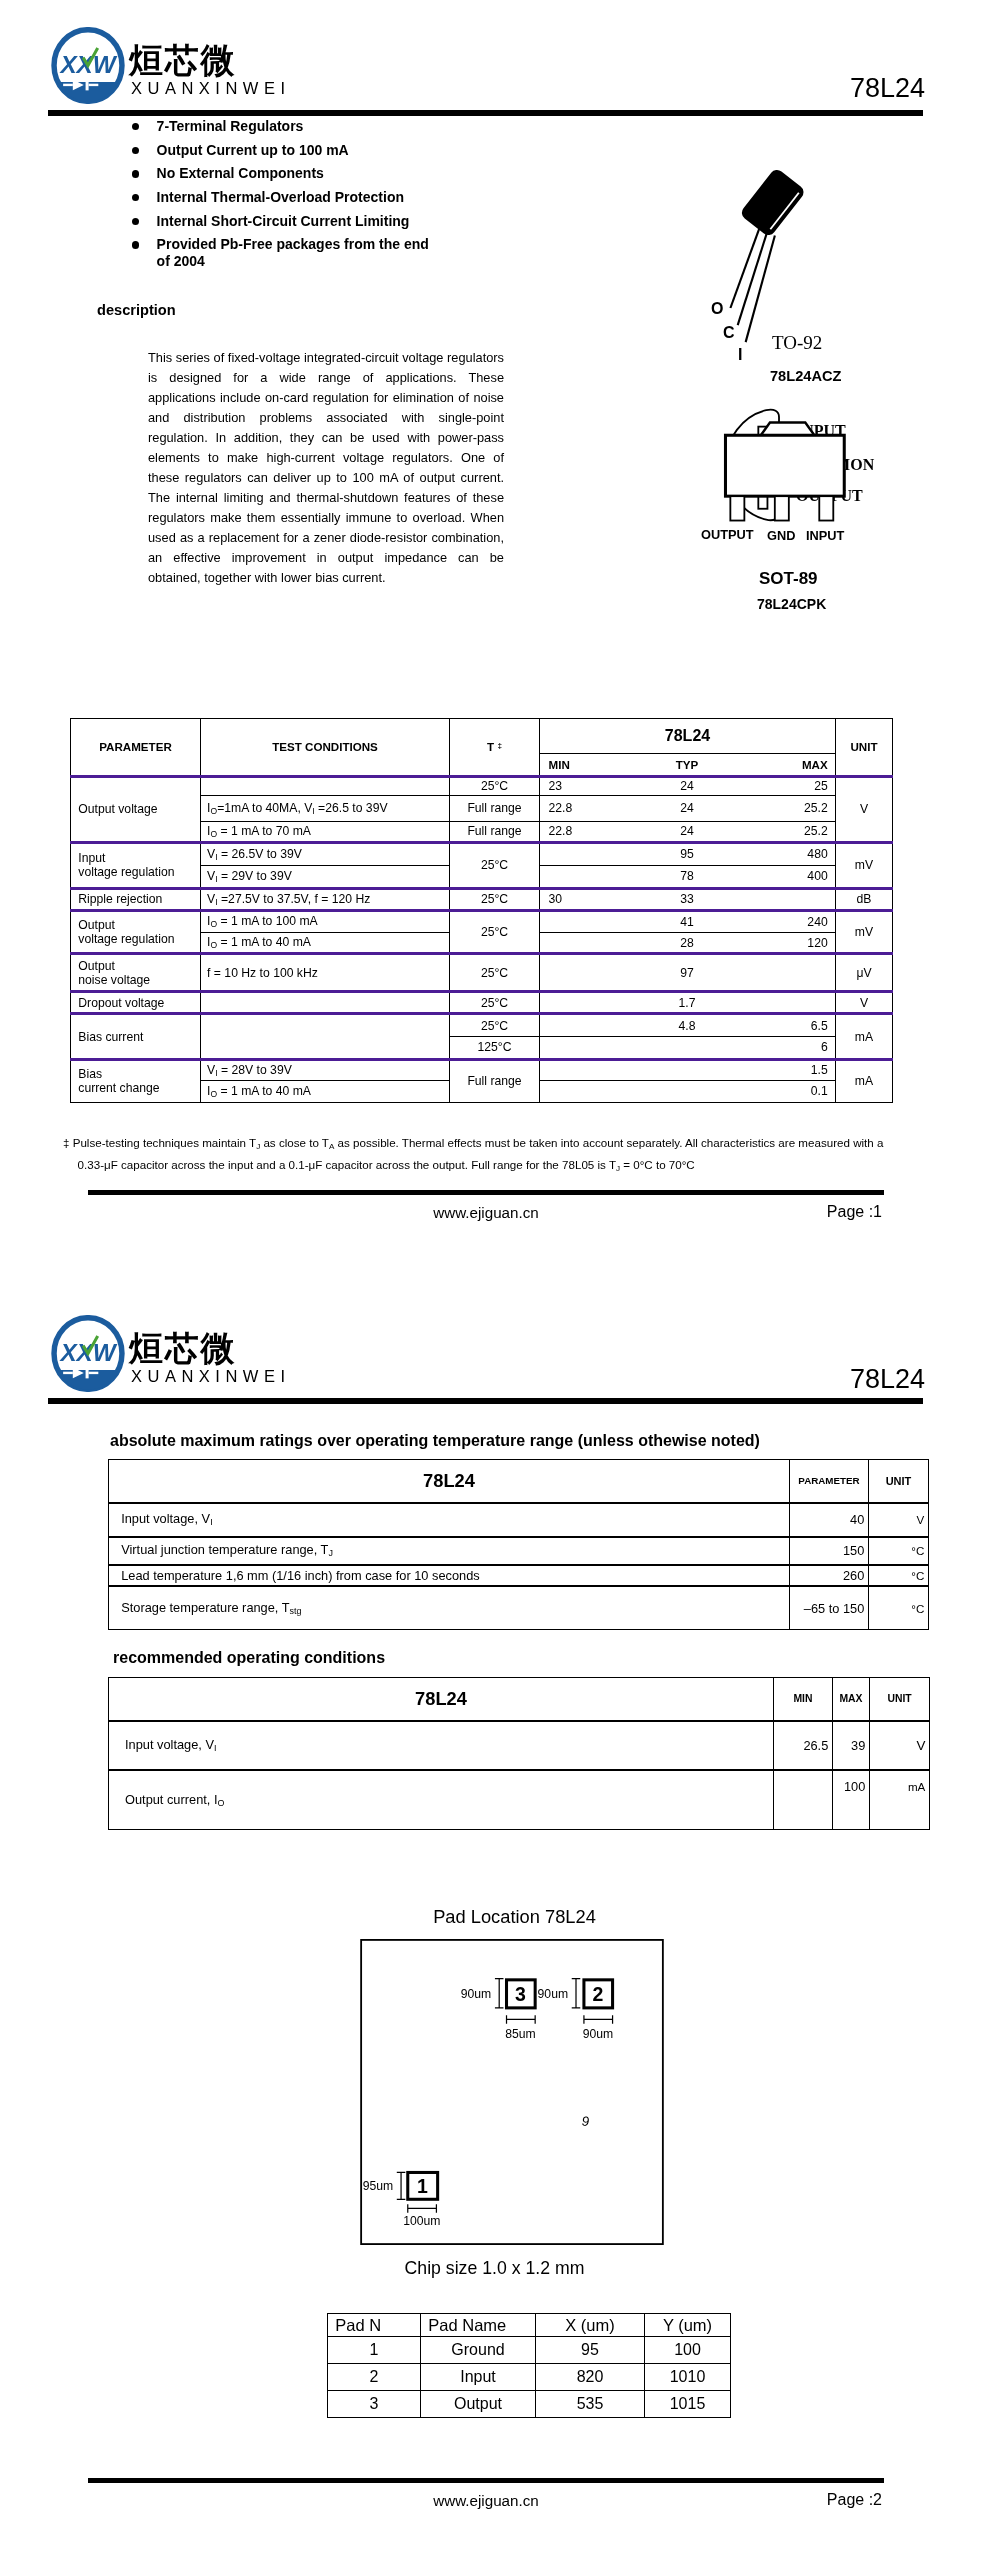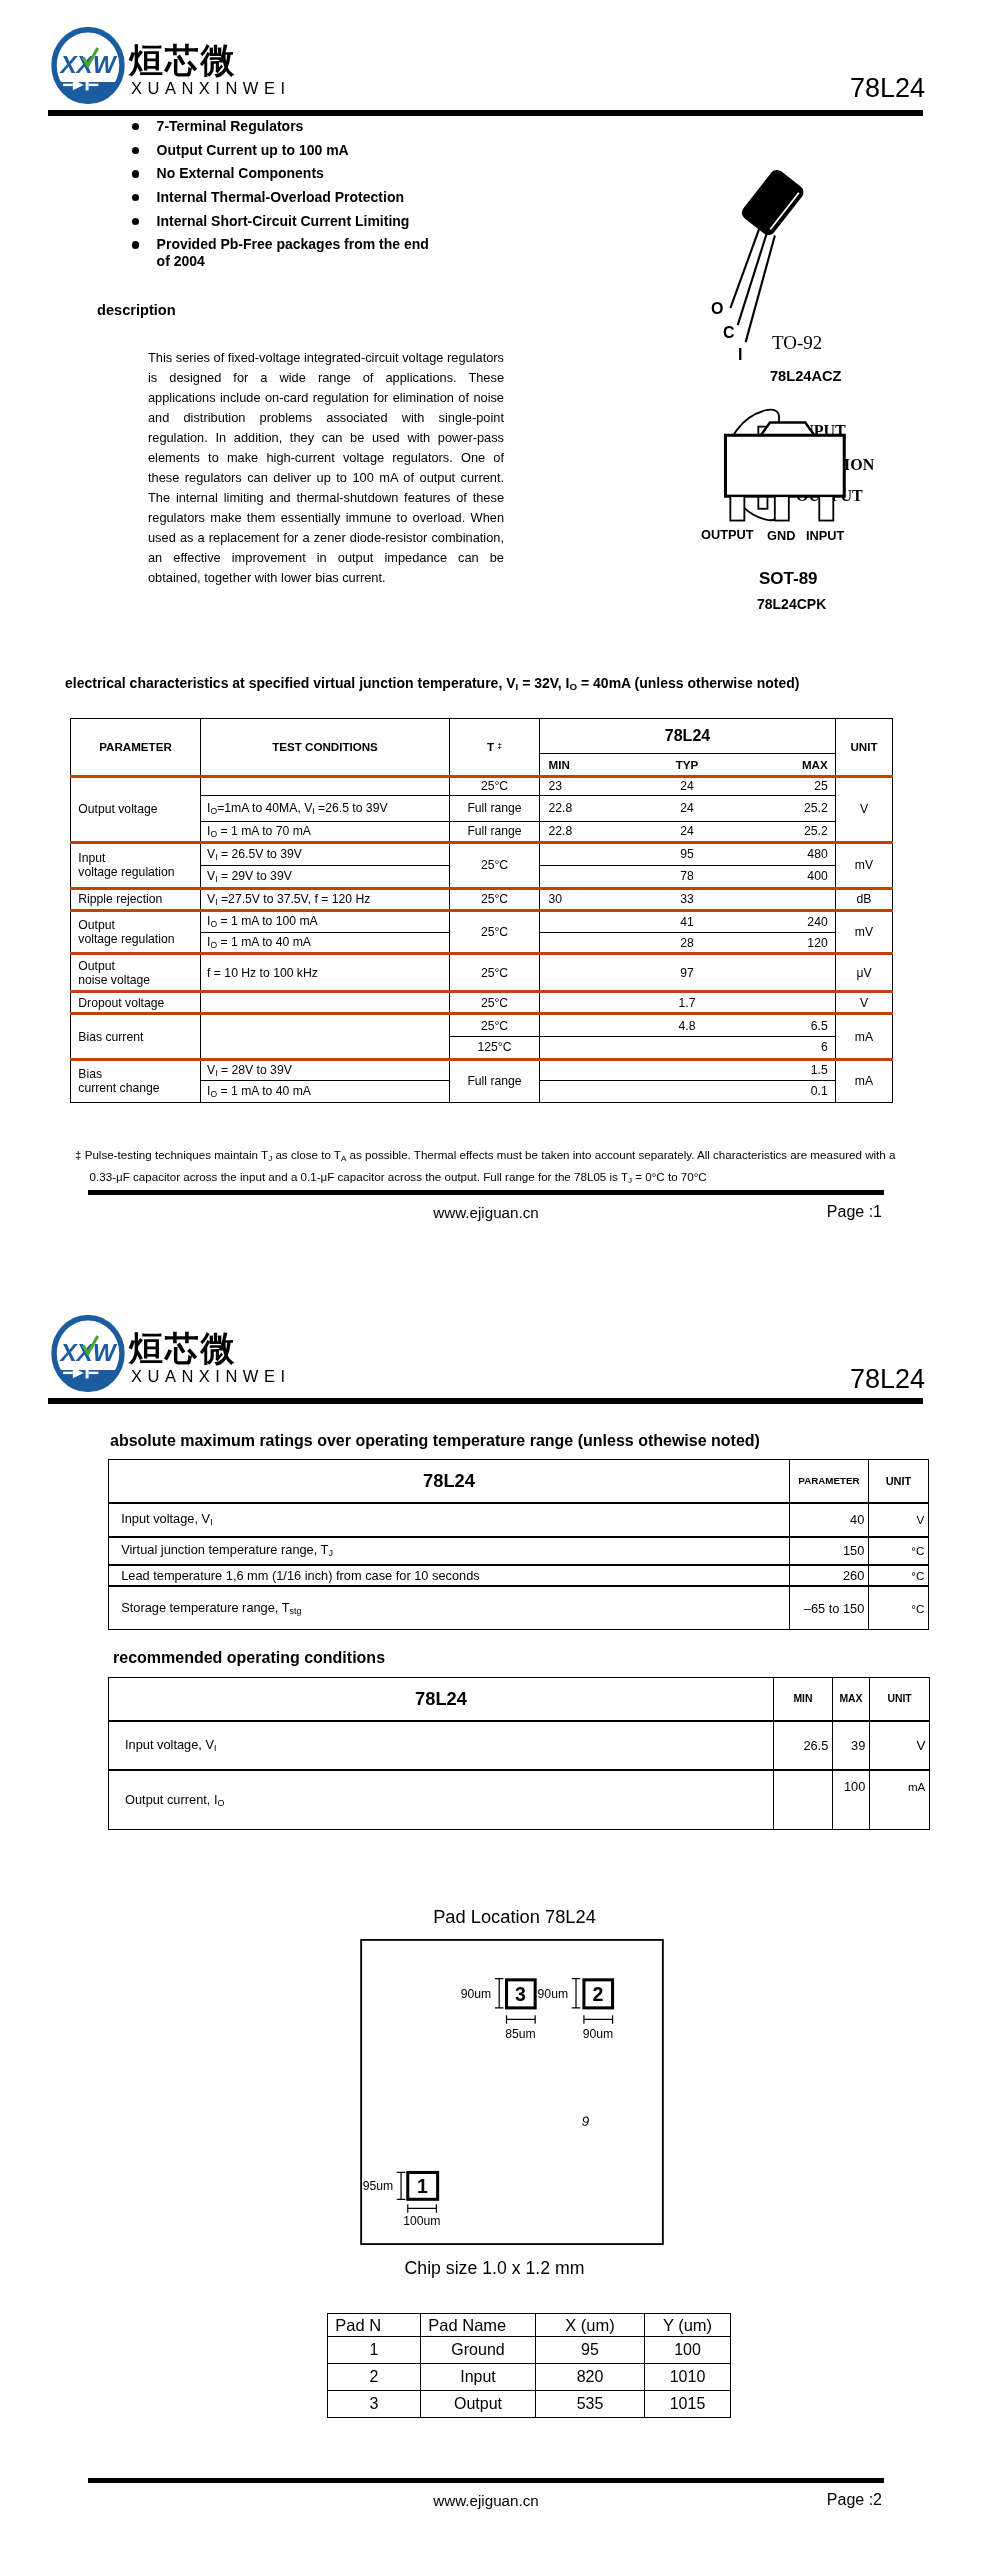--- a/index.html
+++ b/index.html
@@ -15,31 +15,31 @@
   .hrule{background:#000;height:5.5px;}
   .frule{background:#000;height:4.9px;}
   
   .features{list-style:none;margin:0;padding:0;width:360px;}
   .features li{position:relative;padding-left:25.6px;font-size:14px;font-weight:bold;line-height:17px;margin-bottom:6.7px;}
   .dot{position:absolute;left:1.2px;top:4.9px;width:7.3px;height:7.3px;border-radius:50%;background:#000;}
   .desc-h,.sec-h{font-size:14.6px;font-weight:bold;margin:0;}
   .sec-h{font-size:16px;}
   .desc-p{margin:0;width:356px;font-size:12.8px;line-height:20px;text-align:justify;}
   .elec-h{margin:0;width:799px;font-size:14px;font-weight:bold;line-height:18.3px;}
-  .footnote{margin:12px;width:823px;font-size:11.6px;line-height:17.7px;padding-left:14.6px;text-indent:-14.6px;}
+  .footnote{margin:0;width:823px;font-size:11.6px;line-height:17.7px;padding-left:14.6px;text-indent:-14.6px;}
   .serif{font-family:"Liberation Serif",serif;}
   
   table{border-collapse:collapse;table-layout:fixed;background:#fff;}
   th,td{border:1.2px solid #000;padding:0 3.7px;overflow:hidden;font-weight:normal;vertical-align:middle;}
   
   .elec{position:absolute;left:70px;top:718px;border:1.8px solid #000;}
   .elec th{font-weight:bold;font-size:11.6px;text-align:center;}
   .elec th.dev{font-size:16px;}
   .elec td{font-size:12.2px;}
-  .elec tr.g>td{border-top:3px solid #c2410c;}
+  .elec tr.g>td{border-top:3px solid #4c1d95;}
   .elec td.min,.elec th.min{border-right:none;text-align:left;padding-left:8.5px;}
   .elec td.typ,.elec th.typ{border-left:none;border-right:none;text-align:center;}
   .elec td.max,.elec th.max{border-left:none;text-align:right;padding-right:7.3px;}
   .elec td.t,.elec td.unit{text-align:center;}
   .elec td.param{padding-left:7.3px;}
   .elec td.cond{padding-left:6.1px;}
   
   .amr,.roc{position:absolute;left:108px;border:1.8px solid #000;}
   .amr th,.roc th{font-weight:bold;text-align:center;}
   .amr th.dev,.roc th.dev{font-size:18.3px;}
@@ -129,21 +129,20 @@
     <rect x="17" y="128" width="23" height="40" fill="#fff" stroke="#000" stroke-width="3"></rect>
     <rect x="90" y="128" width="23" height="40" fill="#fff" stroke="#000" stroke-width="3"></rect>
     <rect x="163" y="128" width="23" height="40" fill="#fff" stroke="#000" stroke-width="3"></rect>
   </svg>
   <span class="abs" style="left:701px;top:527px;font-size:12.8px;font-weight:bold;">OUTPUT</span>
   <span class="abs" style="left:767px;top:528px;font-size:12.8px;font-weight:bold;">GND</span>
   <span class="abs" style="left:806px;top:528px;font-size:12.8px;font-weight:bold;">INPUT</span>
   <span class="abs" style="left:759px;top:569px;font-size:17px;font-weight:bold;">SOT-89</span>
   <span class="abs" style="left:757px;top:596px;font-size:14px;font-weight:bold;">78L24CPK</span>
 
-  <h3 class="elec-h abs" style="left:65px;top:674px;">electrical characteristics at specified virtual junction temperature, V<sub>I</sub> = 32V, I<sub>O</sub> = 40mA (unless otherwise noted)</h3>
 
   <table class="elec">
     <colgroup>
         <col style="width:130px">
         <col style="width:249px">
         <col style="width:90px">
         <col style="width:98px">
         <col style="width:99px">
         <col style="width:99px">
         <col style="width:57px">

